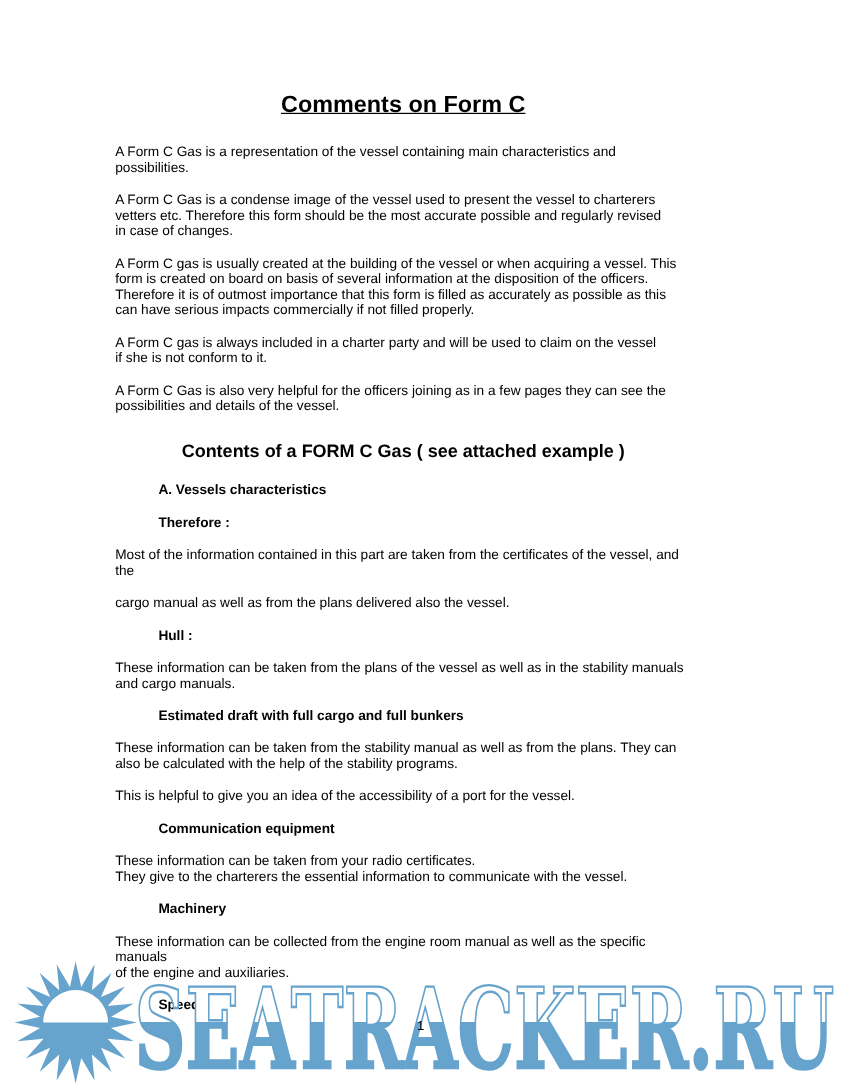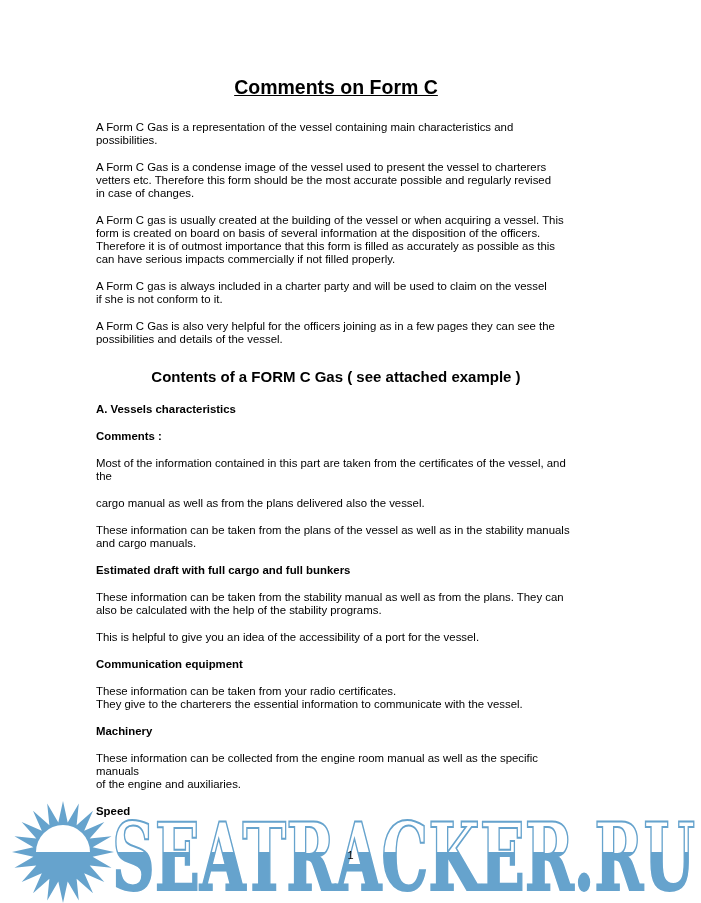--- a/index.html
+++ b/index.html
@@ -24,21 +24,21 @@
     line-height: 22px;
     margin: 76px 0 23px 0;
     text-decoration: underline;
   }
   .para, .subhead {
     font-size: 11.4px;
     line-height: 13px;
     white-space: pre-line;
     margin: 0 0 14px 0;
   }
-  .subhead { font-weight: bold; }
+  .subhead { font-weight: bold; margin-left: 36px; }
   .section-heading {
     font-size: 15px;
     font-weight: bold;
     text-align: center;
     line-height: 15px;
     margin: 23px 0 19px 0;
   }
   .watermark {
     position: absolute;
     left: 0;
@@ -73,23 +73,24 @@
 Therefore it is of outmost importance that this form is filled as accurately as possible as this
 can have serious impacts commercially if not filled properly.</p>
   <p class="para">A Form C gas is always included in a charter party and will be used to claim on the vessel
 if she is not conform to it.</p>
   <p class="para">A Form C Gas is also very helpful for the officers joining as in a few pages they can see the
 possibilities and details of the vessel.</p>
 
   <div class="section-heading">Contents of a FORM C Gas ( see attached example )</div>
 
   <p class="subhead">A. Vessels characteristics</p>
-  <p class="subhead">Comments :</p>
+  <p class="subhead">Therefore :</p>
   <p class="para">Most of the information contained in this part are taken from the certificates of the vessel, and the</p>
   <p class="para">cargo manual as well as from the plans delivered also the vessel.</p>
+  <p class="subhead">Hull :</p>
   <p class="para">These information can be taken from the plans of the vessel as well as in the stability manuals
 and cargo manuals.</p>
   <p class="subhead">Estimated draft with full cargo and full bunkers</p>
   <p class="para">These information can be taken from the stability manual as well as from the plans. They can
 also be calculated with the help of the stability programs.</p>
   <p class="para">This is helpful to give you an idea of the accessibility of a port for the vessel.</p>
   <p class="subhead">Communication equipment</p>
   <p class="para">These information can be taken from your radio certificates.
 They give to the charterers the essential information to communicate with the vessel.</p>
   <p class="subhead">Machinery</p>

